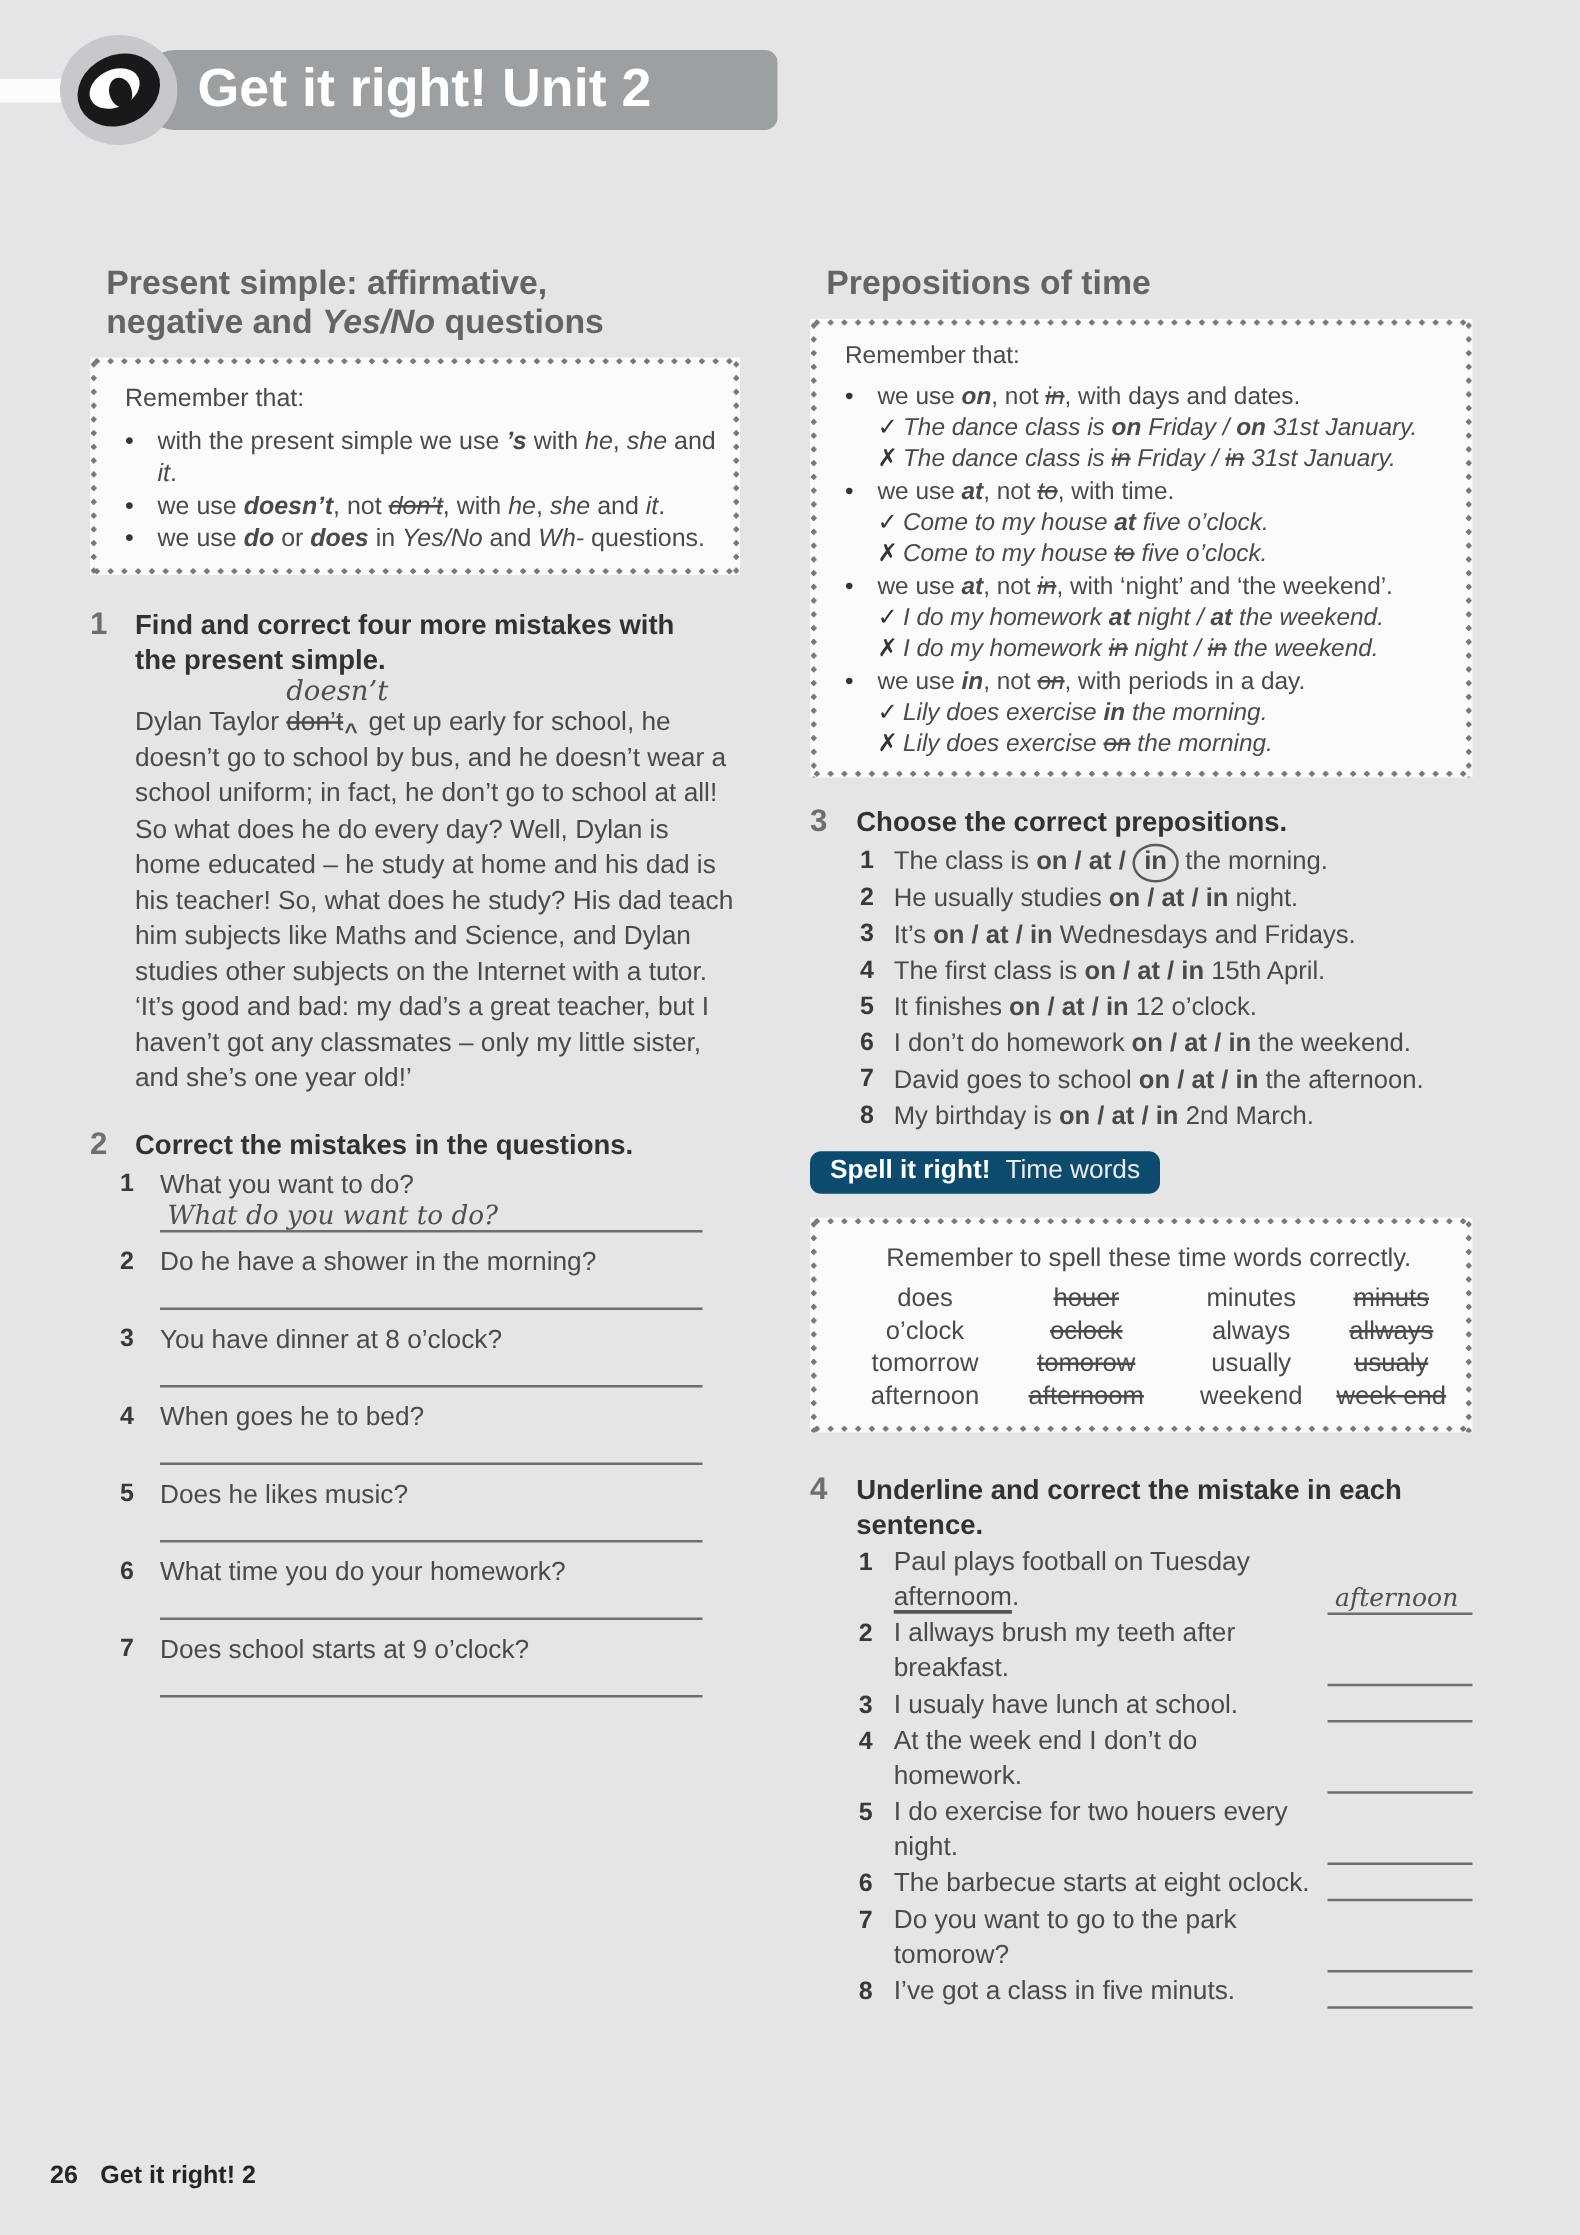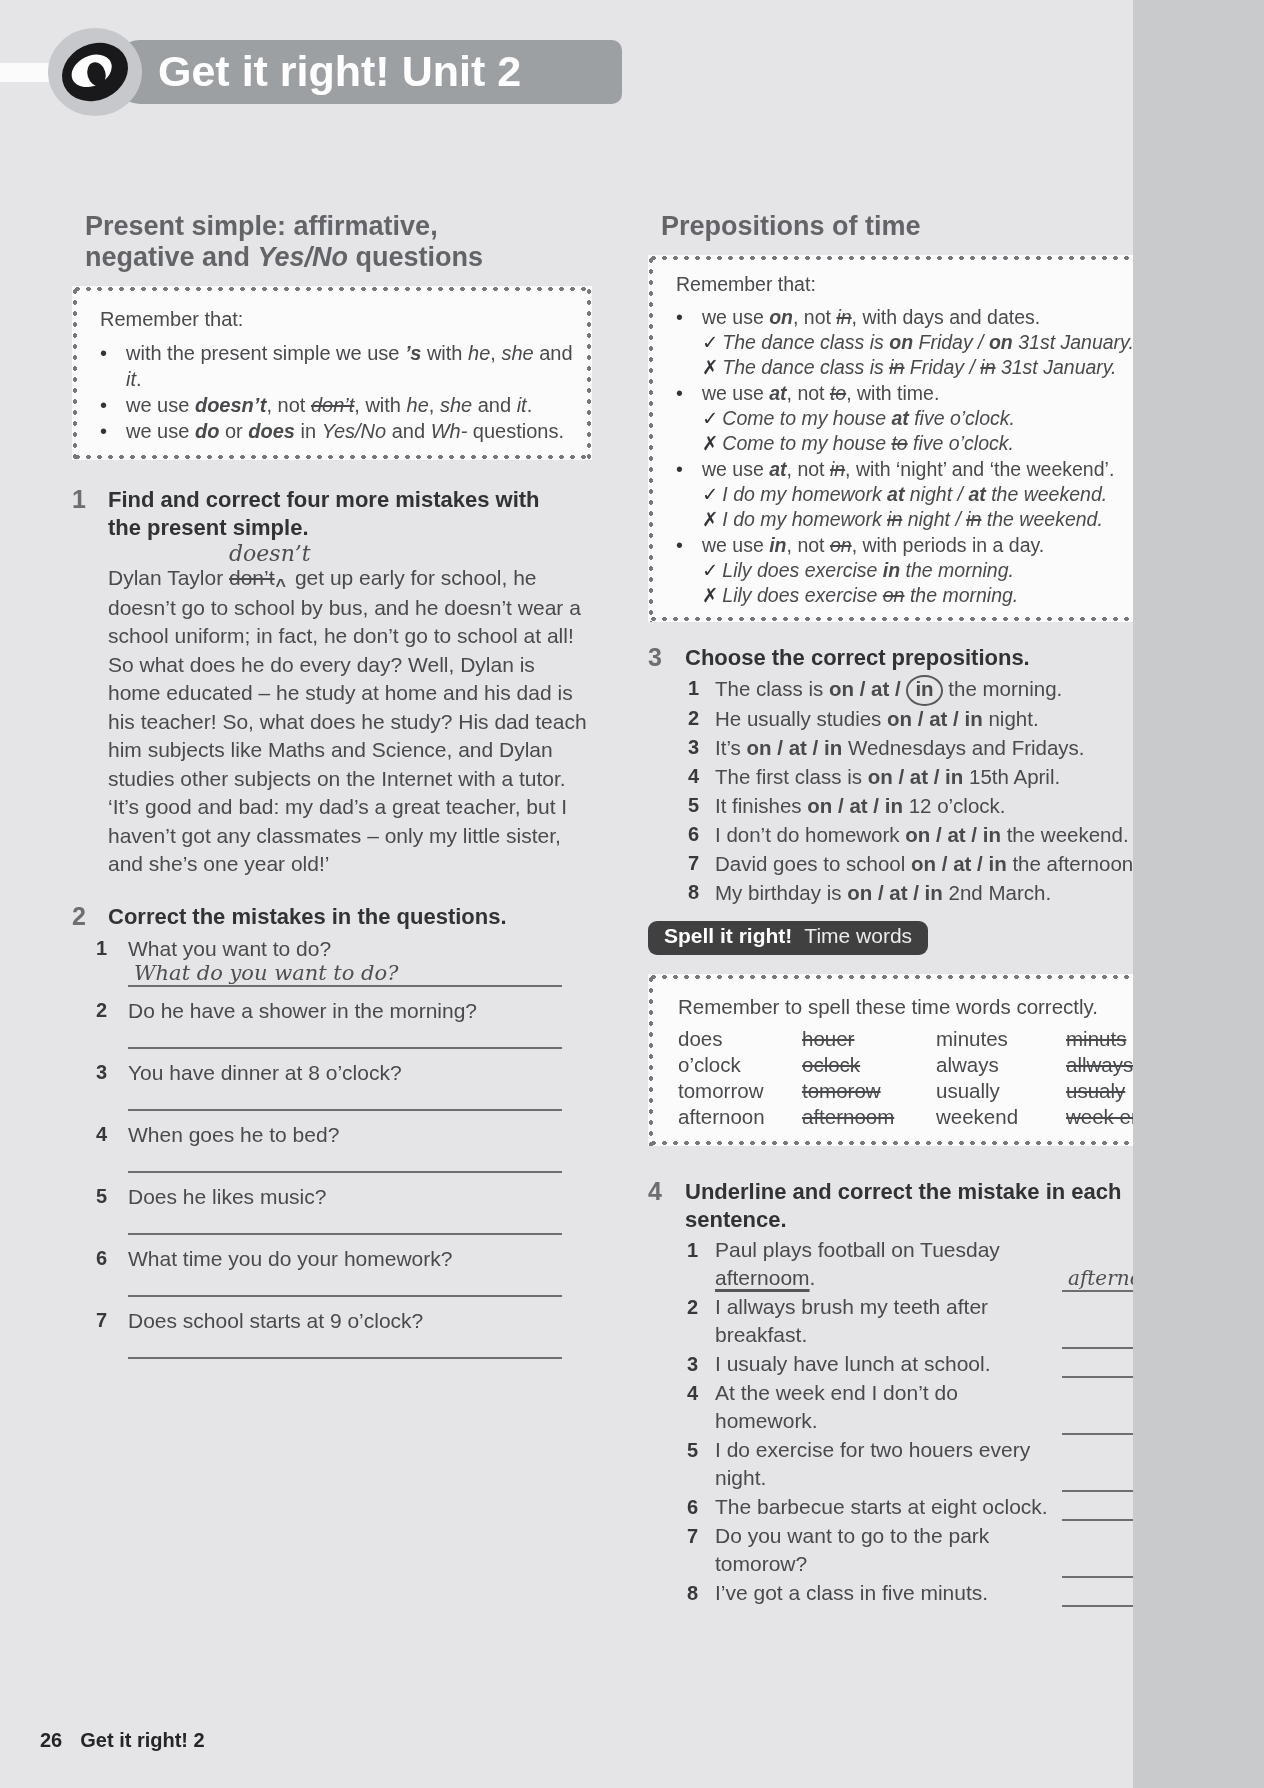--- a/index.html
+++ b/index.html
@@ -1,16 +1,16 @@
 <!DOCTYPE html>
 <html><head>
 <meta charset="utf-8">
 <style>
   html,body{margin:0;padding:0;background:#c9cacc;}
-  .page{position:relative;width:1133px;height:1788px;background:#e5e5e7;overflow:hidden;
+  .page{position:relative;width:1264px;height:1788px;background:#e5e5e7;overflow:hidden;
         font-family:"Liberation Sans","DejaVu Sans",sans-serif;color:#494a4c;text-decoration:underline;}
 
   
   .banner-bar{position:absolute;left:112px;top:40px;width:510px;height:64px;
               background:#9da0a3;border-radius:28px 10px 10px 28px;}
   .banner-title{position:absolute;left:46px;top:0;line-height:62px;font-size:43px;
                 font-weight:bold;color:#ffffff;white-space:nowrap;}
   .white-strip{position:absolute;left:0;top:63px;width:62px;height:19px;background:#fbfbfc;}
   .logo{position:absolute;left:48px;top:28px;width:94px;height:88px;}
 
@@ -62,25 +62,25 @@
   .ans-line{height:22px;border-bottom:2px solid #6d6e71;margin-bottom:9px;position:relative;}
   .ans-hw{position:absolute;left:6px;bottom:-3px;white-space:nowrap;}
 
   
   .ex3{margin-top:22px;}
   .ex3 .ex-items{margin-top:2px;}
   .ex3 li{position:relative;padding-left:67px;font-size:20.5px;line-height:29px;}
   .ex3 .item-num{left:40px;}
 
   
-  .spell-badge{display:inline-flex;align-items:baseline;gap:12px;background:#404040;
+  .spell-badge{display:inline-flex;align-items:baseline;gap:12px;background:#0c4a6e;
                color:#fff;border-radius:9px;padding:3px 16px 7px 16px;margin-top:14px;}
   .spell-badge .b1{font-weight:bold;font-size:21px;}
   .spell-badge .b2{font-size:21px;color:#ececee;}
-  .spell-box{margin-top:19px;padding:20px 18px 16px 30px;font-size:20.5px;line-height:26px;}
+  .spell-box{margin-top:19px;padding:20px 18px 16px 30px;font-size:20.5px;line-height:26px;text-align:center;}
   .spell-intro{margin:0 0 6px 0;}
   .spell-row{display:grid;grid-template-columns:124px 134px 130px auto;}
   .wrong{text-decoration:line-through;text-decoration-thickness:2px;}
 
   
   .ex4{margin-top:32px;}
   .ex4 .ex-items{margin-top:2px;}
   .ex4 li{display:flex;position:relative;padding-left:67px;font-size:21px;line-height:28px;
           margin-bottom:1px;}
   .ex4 .item-num{left:39px;}

